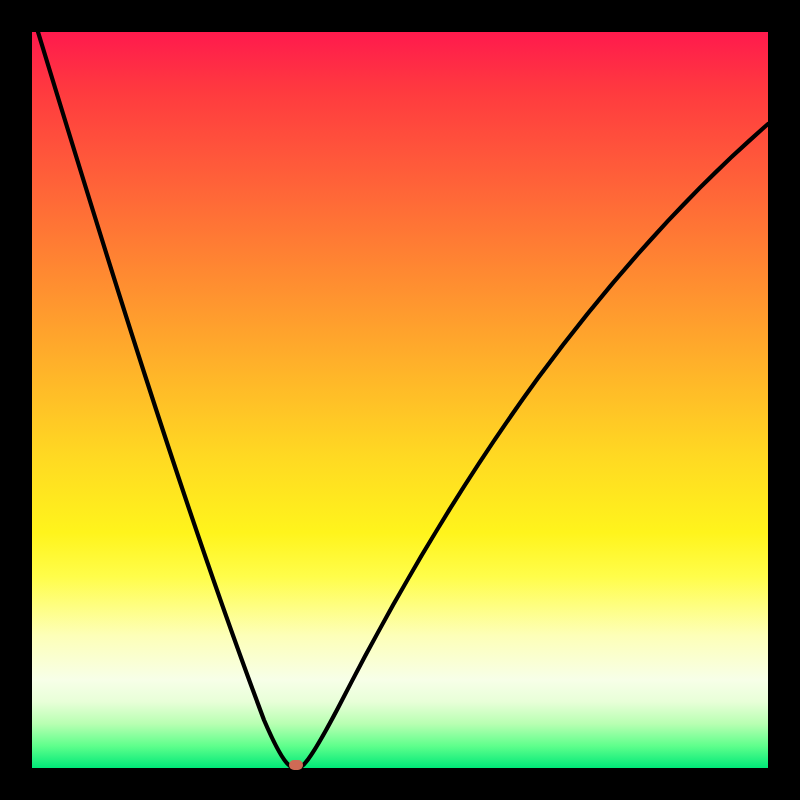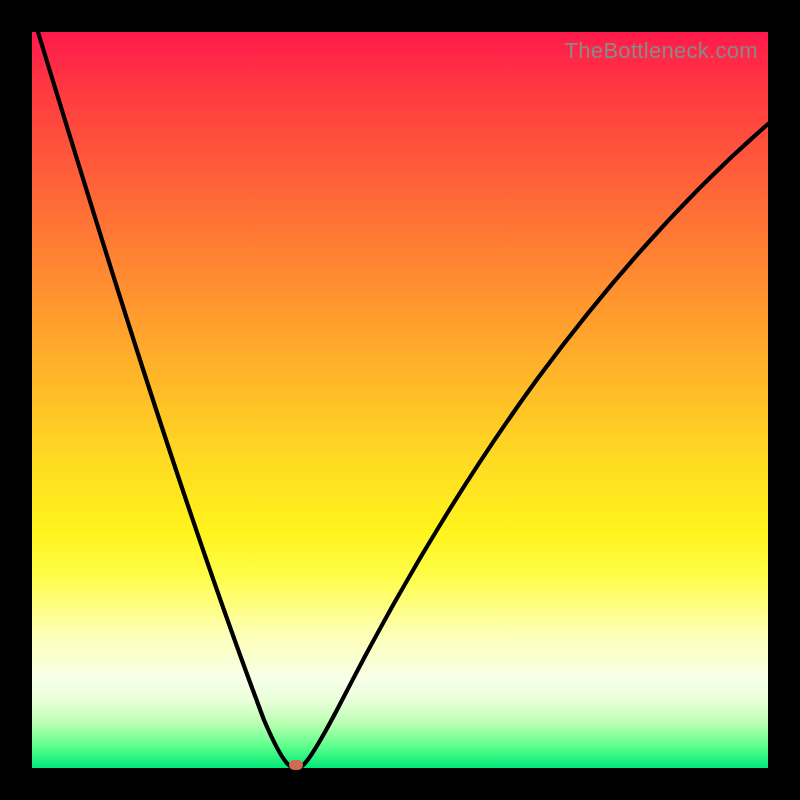--- a/index.html
+++ b/index.html
@@ -67,21 +67,20 @@
     border-radius: 5px;
     transform: translate(-50%, -50%);
   }
 </style>
 </head>
 <body>
 
 <div class="outer">
   <div class="plot">
 
-    <div class="watermark">TheBottleneck.com</div>
 
     <svg class="curve" viewBox="0 0 736 736" preserveAspectRatio="none">
       <path d="M 6 0
                C 70 210, 150 470, 232 688
                C 244 716, 252 730, 258 734
                L 270 734
                C 276 730, 286 714, 306 676
                C 360 570, 430 450, 506 346
                C 580 246, 660 158, 736 92" fill="none" stroke="#000" stroke-width="4.2" stroke-linecap="round"></path>
     </svg>

